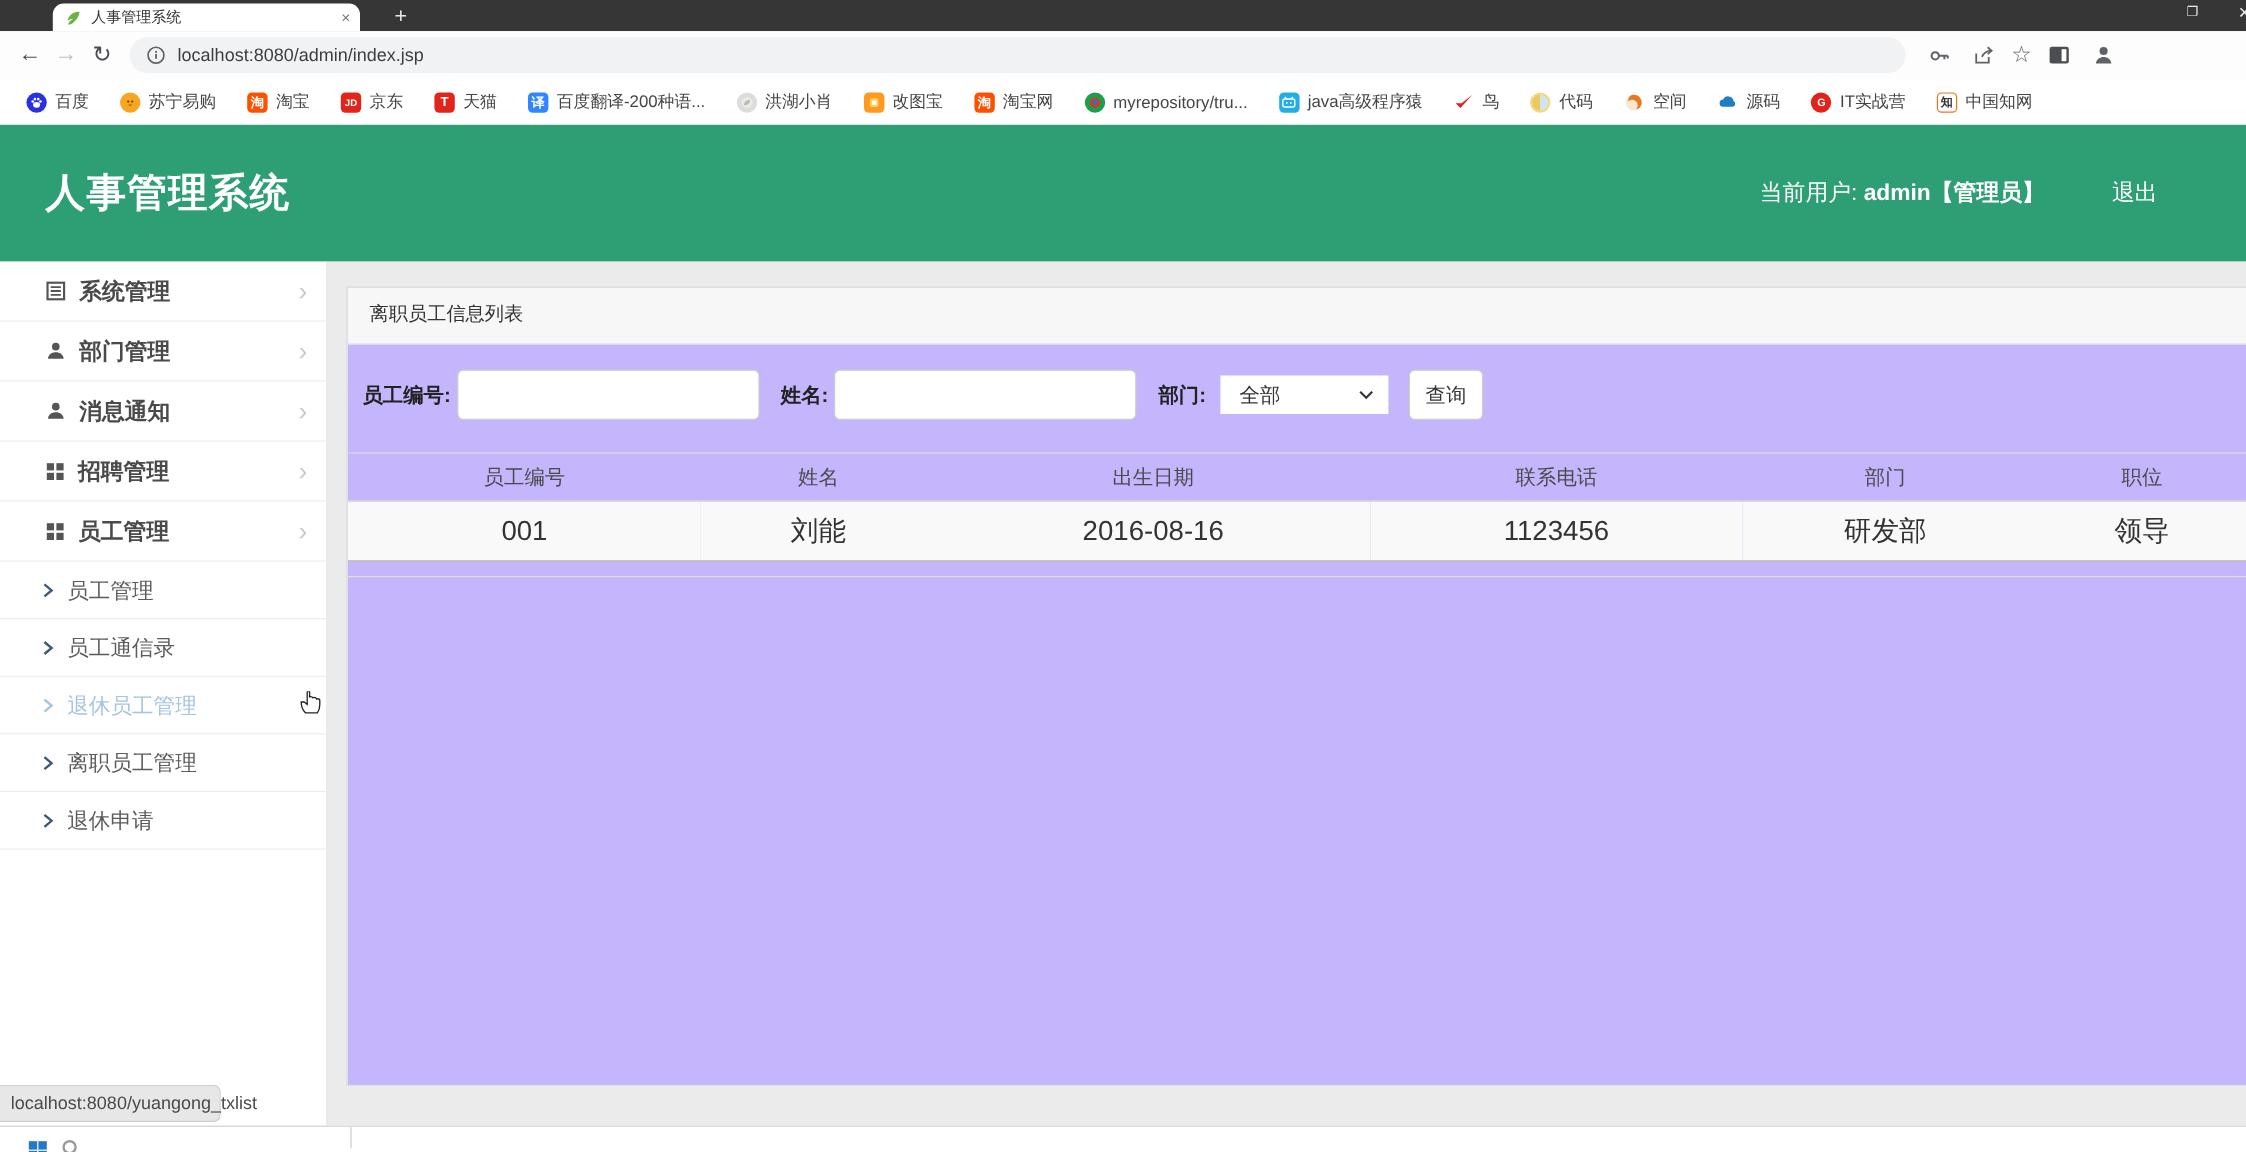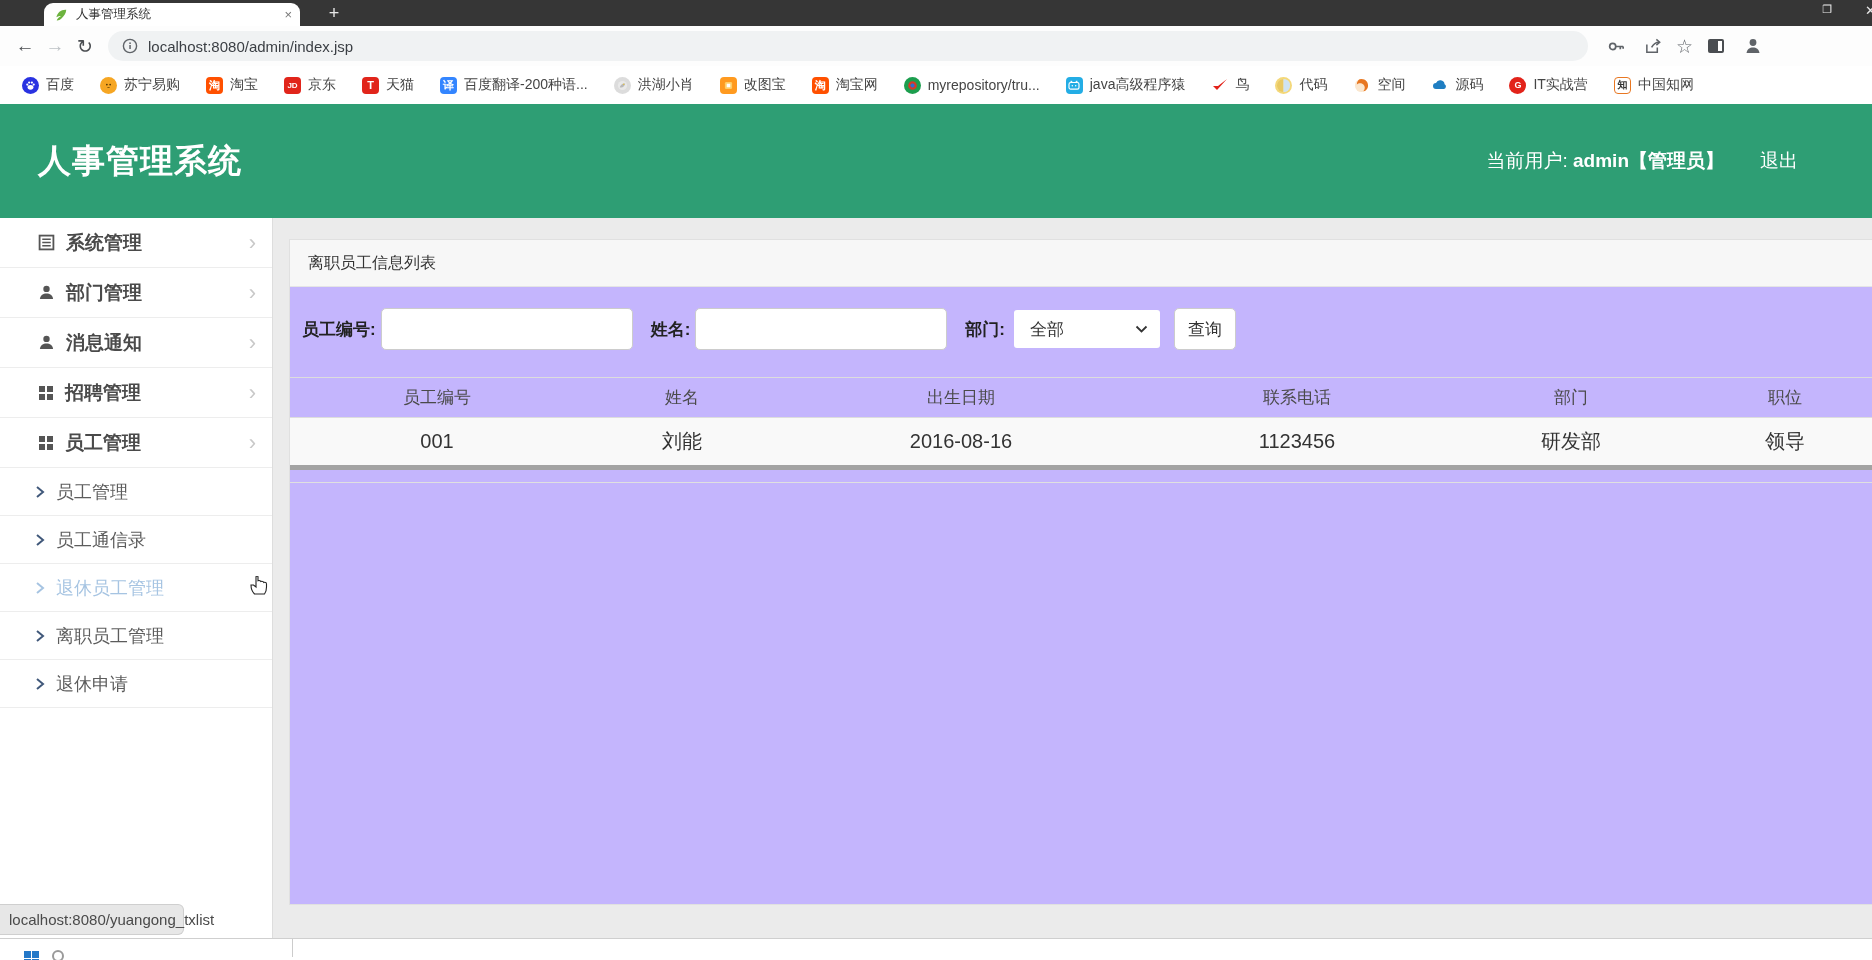--- a/index.html
+++ b/index.html
@@ -35,21 +35,21 @@
     display:flex; align-items:center; padding:0 0 0 22px; gap:26px; }
   .bm { display:flex; align-items:center; gap:7px; font-size:14px; color:#454545; white-space:nowrap; }
   .bm-ic { width:17px; height:17px; border-radius:4px; display:flex; align-items:center; justify-content:center;
     font-size:11px; font-weight:bold; color:#fff; flex:0 0 auto; overflow:hidden; }
   .bm-ic.round { border-radius:50%; }
 
   
   .greenheader { position:absolute; left:0; top:104px; width:100%; height:114px; background:#2e9e74;
     display:flex; align-items:center; padding:0 74px 0 38px; }
   .site-title { color:#fff; font-size:33px; font-weight:bold; letter-spacing:1px; }
-  .header-right { margin-left:auto; display:flex; align-items:center; gap:36px; color:#fff; font-size:19px; }
+  .header-right { margin-left:auto; display:flex; align-items:center; gap:56px; color:#fff; font-size:19px; }
   .user-val { font-weight:bold; }
 
   
   .app { position:absolute; left:0; top:218px; width:100%; height:720px; display:flex; }
   .sidebar { width:273px; background:#fff; border-right:1px solid #ddd; flex:0 0 auto; }
   .side-item { position:relative; height:50px; display:flex; align-items:center; gap:11px;
     padding-left:38px; border-bottom:1px solid #ededed; color:#4a4a4a; font-size:19px; font-weight:bold; }
   .side-item .caret { position:absolute; right:16px; color:#c9c9c9; font-size:22px; font-weight:normal; }
   .side-sub { position:relative; height:48px; display:flex; align-items:center; gap:10px;
     padding-left:34px; border-bottom:1px solid #ededed; color:#5c5c5c; font-size:18px; }
@@ -59,31 +59,31 @@
 
   .main { flex:1; background:#ebebeb; overflow:hidden; }
   .panel { margin:21px 0 0 16px; height:666px; background:#c4b5fd; border:1px solid #e0e0e0; border-right:none; }
   .panel-head { height:47px; line-height:46px; background:#f7f7f7; border-bottom:1px solid #e5e5e5;
     padding-left:18px; font-size:16px; color:#333; }
   .searchrow { display:flex; align-items:center; margin:20px 0 0 12px; height:44px; font-size:17px; color:#222; }
   .searchrow label { font-weight:bold; }
   .s-input { width:252px; height:42px; border:1px solid #ccc; border-radius:5px; margin-left:5px;
     font-size:16px; padding:0 10px; background:#fff; outline:none; }
   .ml { margin-left:18px; }
-  .s-select { width:150px; height:42px; border:2px solid #c4b5fd; border-radius:5px; margin-left:7px;
+  .s-select { width:150px; height:42px; border:5px solid #c4b5fd; border-radius:5px; margin-left:7px;
     display:flex; align-items:center; padding:0 12px 0 16px; font-size:17px; color:#333; background:#fff; }
   .s-select .sel-chev { margin-left:auto; color:#333; display:flex; }
   .query-btn { width:62px; height:42px; margin-left:12px; border:1px solid #ccc; border-radius:5px;
     background:#fff; font-size:17px; color:#333; font-family:inherit; }
 
   table.emp { border-collapse:collapse; width:1590px; margin-top:26px; table-layout:fixed; }
   table.emp th { height:40px; font-weight:normal; font-size:17px; color:#4a4a4a;
     border-top:1px solid #ddd; border-bottom:1px solid #ddd; text-align:center; }
-  table.emp td { height:50px; font-size:20px; color:#333; text-align:center;
-    background:#f9f9f9; border-bottom:5px solid #a3a3a3; }
+  table.emp td { height:50px; font-size:23px; color:#333; text-align:center;
+    background:#f9f9f9; border-bottom:1px solid #a3a3a3; }
   .table-endspace { width:1590px; height:13px; border-bottom:1px solid #e0e0e0; }
 
   
   .status-bubble { position:absolute; left:0; top:904px; width:184px; height:31px; background:#e7e7e7;
     border:1px solid #cfcfcf; border-left:none; border-radius:0 6px 6px 0; display:flex; align-items:center;
     padding-left:9px; font-size:15px; color:#4a4a4a; z-index:5; white-space:nowrap; }
   .bottomstrip { position:absolute; left:0; top:938px; width:100%; height:22px; background:#fff;
     border-top:1px solid #cfcfcf; overflow:hidden; }
   .strip-vline { position:absolute; left:292px; top:0; width:1px; height:18px; background:#ccc; }
   .start-grid { position:absolute; left:24px; top:12px; width:15px; height:15px;

